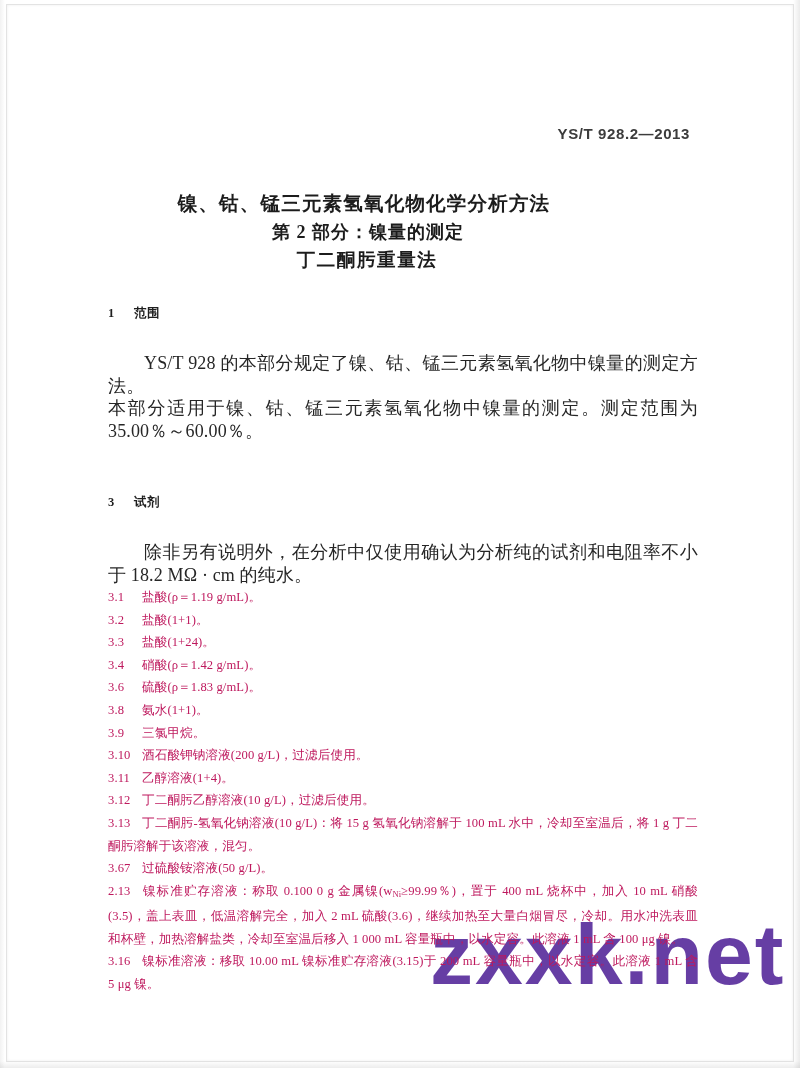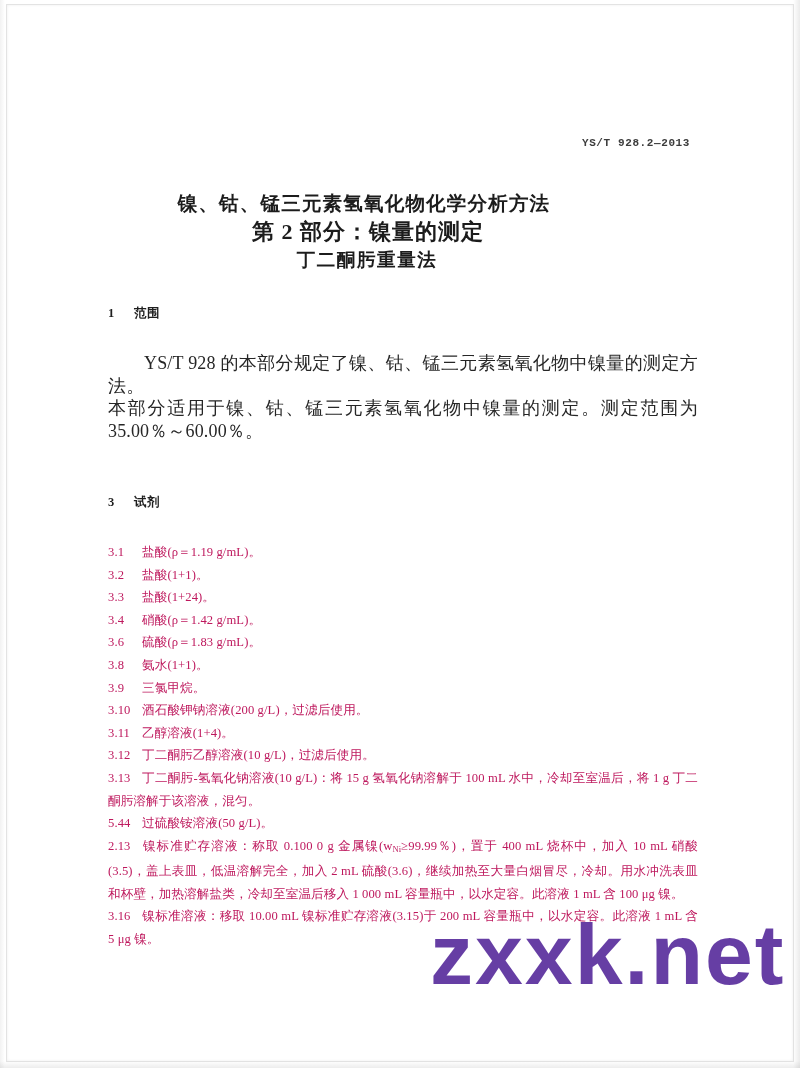--- a/index.html
+++ b/index.html
@@ -77,45 +77,44 @@
   .content {
     position: relative;
     z-index: 2;
   }
 
   
   .std-header {
     position: absolute;
     top: 125px;
     right: 110px;
-    font-family: Liberation Mono, monospace;
-    font-size: 11px;
+    font-family: Liberation Sans, sans-serif;
+    font-size: 15px;
     font-weight: bold;
     color: #3c3c3c;
     letter-spacing: 0.6px;
-    margin-top: 12px;
   }
 
   
   .title-block {
     position: absolute;
     top: 190px;
     left: 0;
     width: 728px;
     text-align: center;
     color: #1c1c1c;
   }
   .title-line {
     font-size: 19.5px;
     font-weight: bold;
     letter-spacing: 1.2px;
     line-height: 28px;
     margin: 0;
   }
-  .title-line.t2 { font-size: 22px; letter-spacing: 1px; padding-left: 8px; }
+  .title-line.t2 { font-size: 18px; letter-spacing: 1px; padding-left: 8px; }
   .title-line.t3 { font-size: 18.5px; letter-spacing: 1.6px; margin-left: 6px; }
 
   
   .body-area {
     position: absolute;
     top: 305px;
     left: 108px;
     width: 590px;
     color: #242424;
   }
@@ -214,34 +213,35 @@
         <div class="gap-lg"></div>
 
 
         <div class="gap-lg"></div>
 
         <div class="section">
           <p class="sec-head">
             <span class="num">3</span><span>试剂</span>
           </p>
           <div class="gap-sm"></div>
+          <p class="para indent">除非另有说明外，在分析中仅使用确认为分析纯的试剂和电阻率不小于 18.2 MΩ · cm 的纯水。</p>
 
           <ul class="rlist">
             <li><span class="rnum">3.1</span><span>盐酸(ρ＝1.19 g/mL)。</span></li>
             <li><span class="rnum">3.2</span><span>盐酸(1+1)。</span></li>
             <li><span class="rnum">3.3</span><span>盐酸(1+24)。</span></li>
             <li><span class="rnum">3.4</span><span>硝酸(ρ＝1.42 g/mL)。</span></li>
             <li><span class="rnum">3.6</span><span>硫酸(ρ＝1.83 g/mL)。</span></li>
             <li><span class="rnum">3.8</span><span>氨水(1+1)。</span></li>
             <li><span class="rnum">3.9</span><span>三氯甲烷。</span></li>
             <li><span class="rnum">3.10</span><span>酒石酸钾钠溶液(200 g/L)，过滤后使用。</span></li>
             <li><span class="rnum">3.11</span><span>乙醇溶液(1+4)。</span></li>
             <li><span class="rnum">3.12</span><span>丁二酮肟乙醇溶液(10 g/L)，过滤后使用。</span></li>
             <li class="wrap"><span class="rnum">3.13</span><span>丁二酮肟-氢氧化钠溶液(10 g/L)：将 15 g 氢氧化钠溶解于 100 mL 水中，冷却至室温后，将 1 g 丁二酮肟溶解于该溶液，混匀。</span></li>
-            <li><span class="rnum">5.44</span><span>过硫酸铵溶液(50 g/L)。</span></li>
+            <li><span class="rnum">3.67</span><span>过硫酸铵溶液(50 g/L)。</span></li>
             <li class="wrap"><span class="rnum">2.13</span><span>镍标准贮存溶液：称取 0.100 0 g 金属镍(w</span><sub>Ni</sub><span>≥99.99％)，置于 400 mL 烧杯中，加入 10 mL 硝酸(3.5)，盖上表皿，低温溶解完全，加入 2 mL 硫酸(3.6)，继续加热至大量白烟冒尽，冷却。用水冲洗表皿和杯壁，加热溶解盐类，冷却至室温后移入 1 000 mL 容量瓶中，以水定容。此溶液 1 mL 含 100 μg 镍。</span></li>
             <li class="wrap"><span class="rnum">3.16</span><span>镍标准溶液：移取 10.00 mL 镍标准贮存溶液(3.15)于 200 mL 容量瓶中，以水定容。此溶液 1 mL 含 5 μg 镍。</span></li>
           </ul>
         </div>
 
       </div>
 
     </div>
   </div>
 </div>

